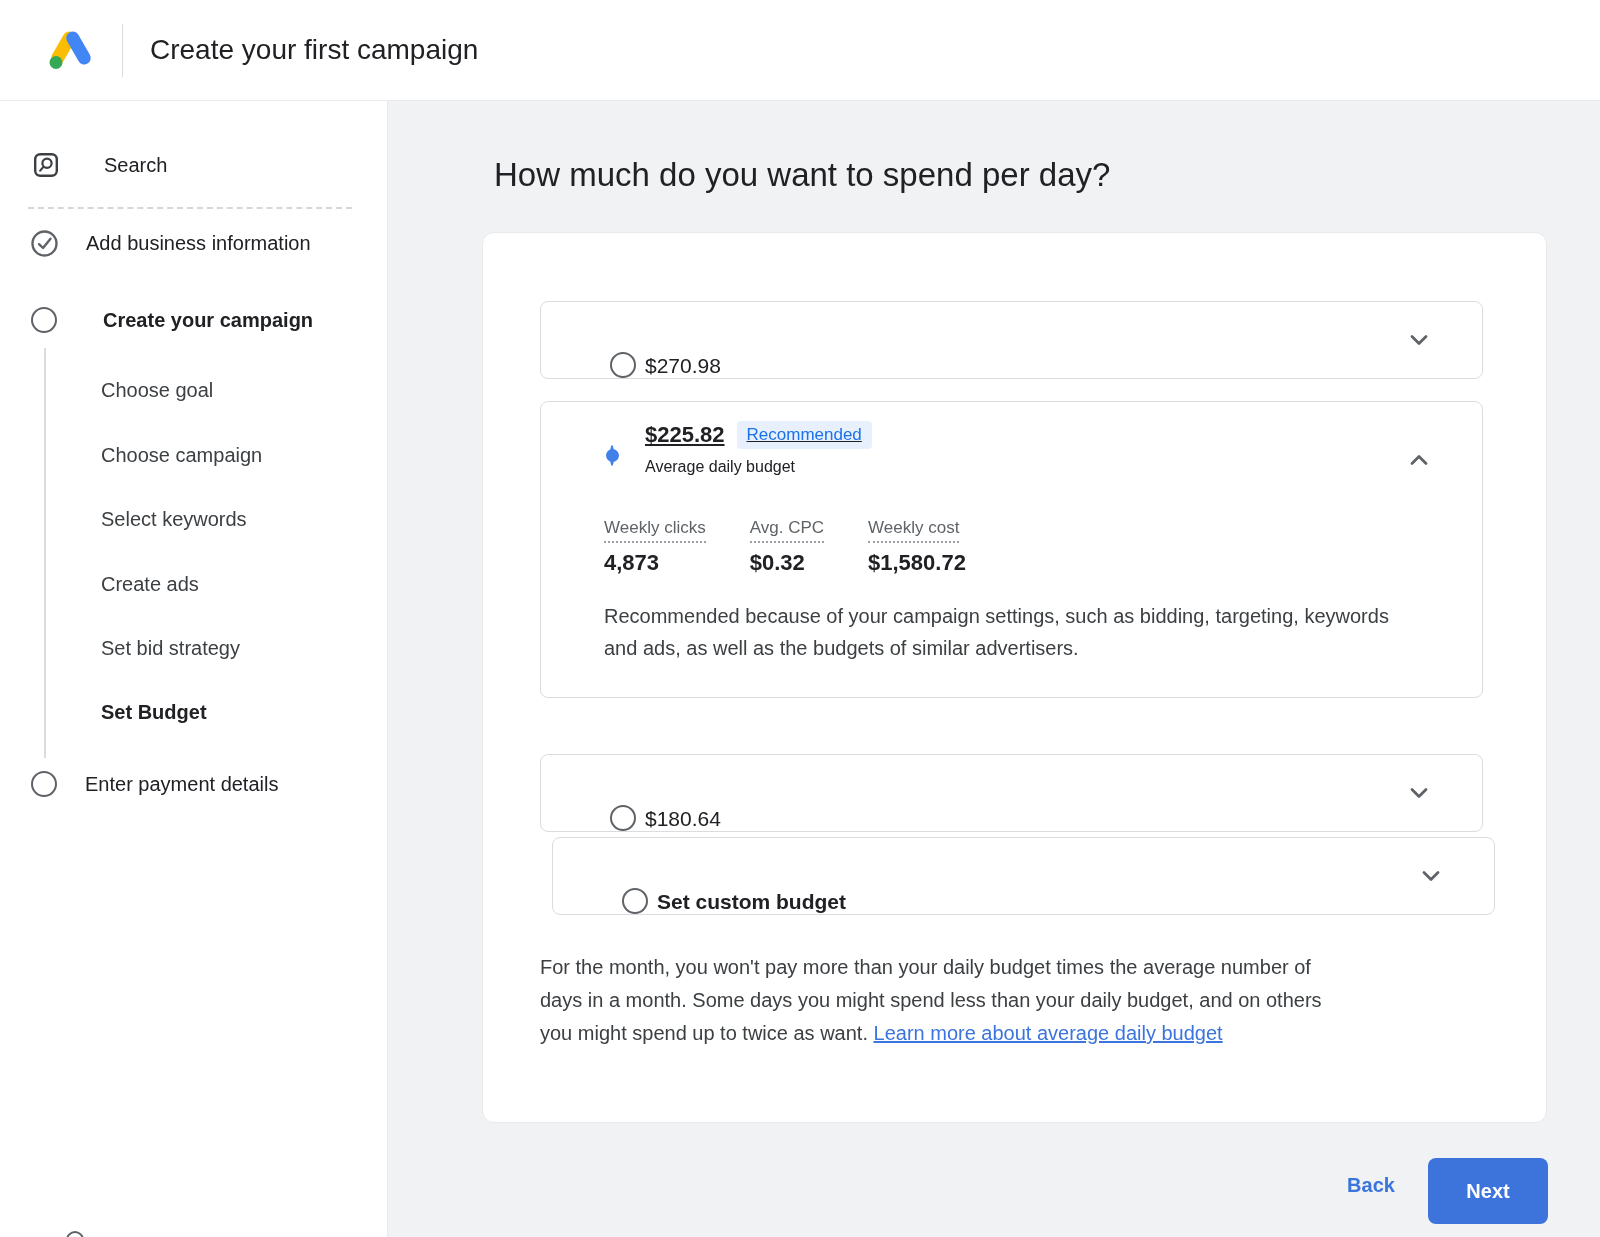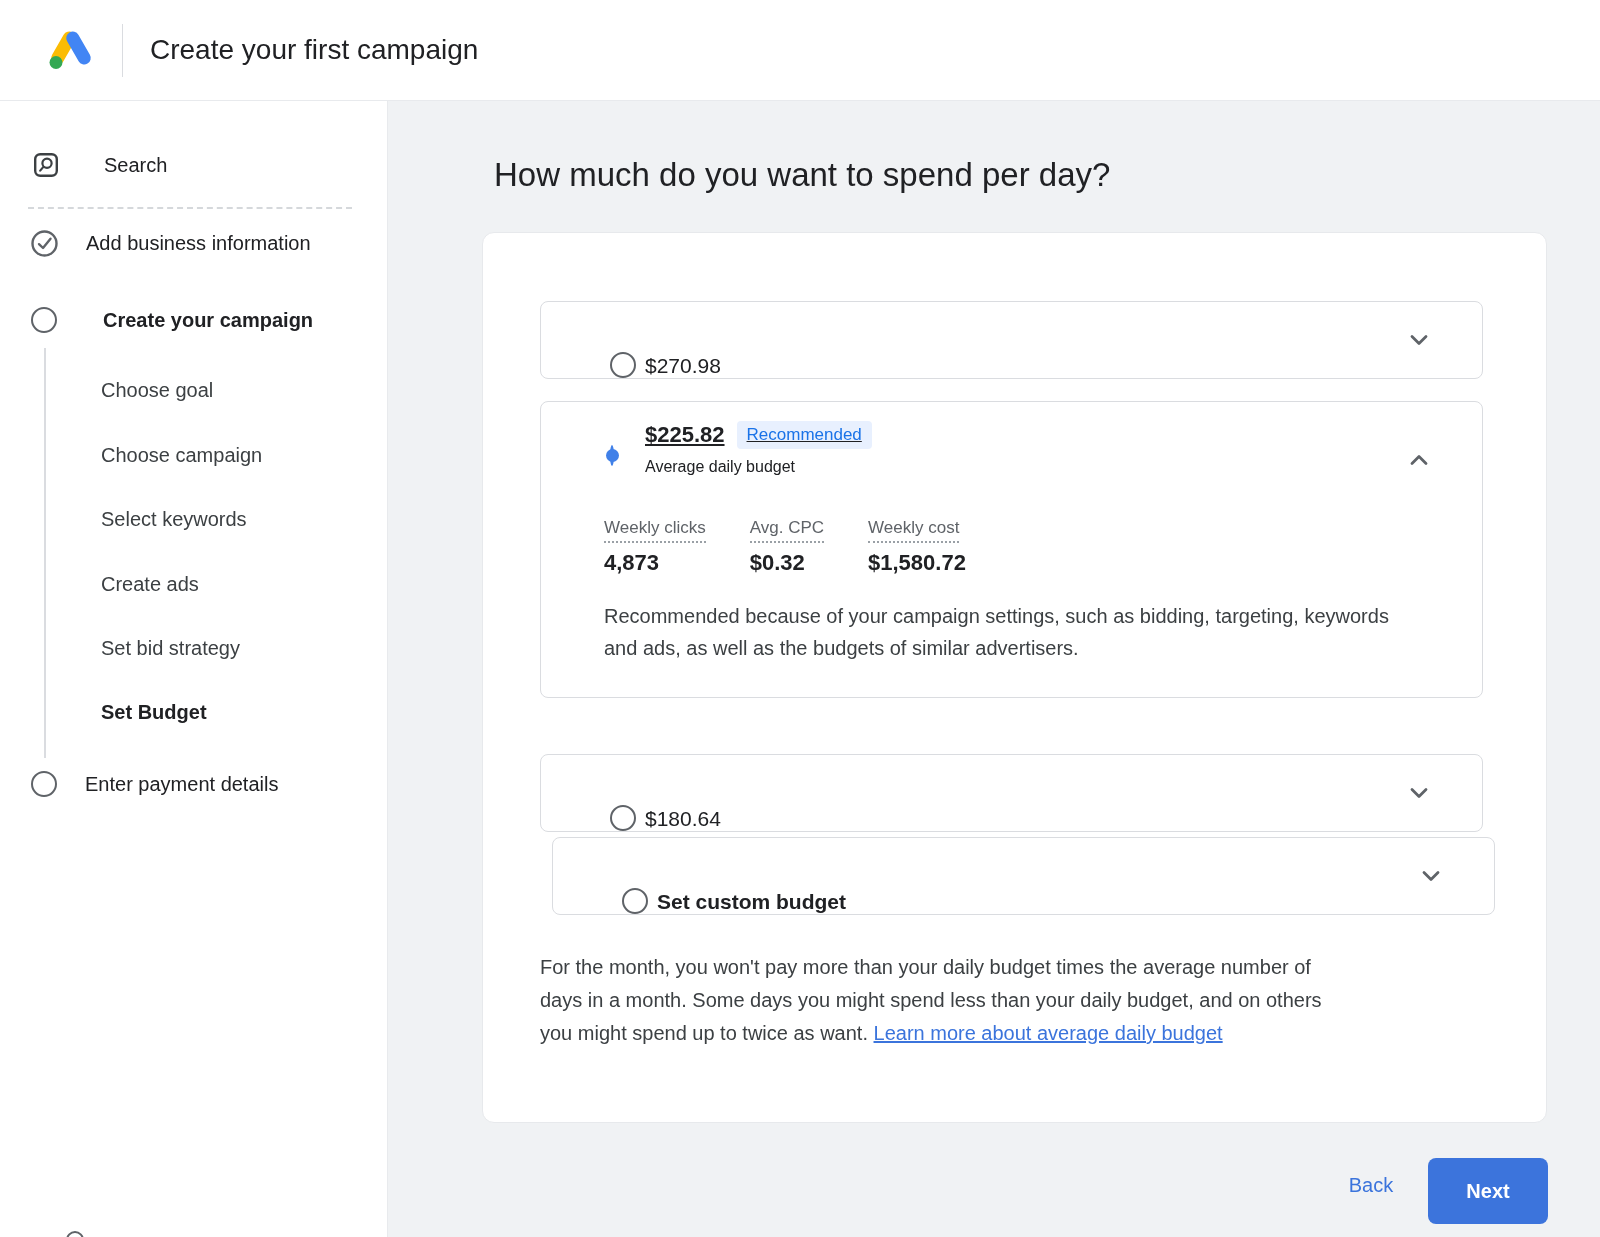--- a/index.html
+++ b/index.html
@@ -56,21 +56,21 @@
   .stat{margin-right:44px;}
   .stat-label{display:inline-block;font-size:17px;color:#5F6368;border-bottom:2px dotted #9AA0A6;
     padding-bottom:3px;cursor:help;white-space:nowrap;}
   .stat-value{margin-top:7px;font-size:22px;font-weight:600;color:#202124;white-space:nowrap;}
   .opt-desc{position:absolute;left:63px;top:198px;width:810px;font-size:20px;line-height:32px;color:#3C4043;}
   
   .footnote{position:absolute;left:57px;top:718px;font-size:20px;line-height:33px;color:#3C4043;white-space:nowrap;}
   .footnote a{color:#3B74DC;text-decoration:underline;cursor:pointer;}
   
   .back-btn{position:absolute;left:944px;top:1067px;width:80px;height:36px;line-height:36px;
-    text-align:center;color:#3B74DC;font-size:20px;font-weight:400;cursor:pointer;}
+    text-align:center;color:#3B74DC;font-size:20px;font-weight:700;cursor:pointer;}
   .next-btn{position:absolute;left:1041px;top:1058px;width:120px;height:66px;border-radius:8px;
     background:#3C74DC;color:#fff;font-size:20px;font-weight:600;display:flex;align-items:center;
     justify-content:center;cursor:pointer;border:none;}
 </style>
 </head>
 <body>
 
 <div class="header">
   <svg class="logo" viewBox="0 0 46 42">
     <rect x="9" y="1" width="13" height="36" rx="6.5" fill="#FBBC04" transform="rotate(30 15.5 19)"></rect>

